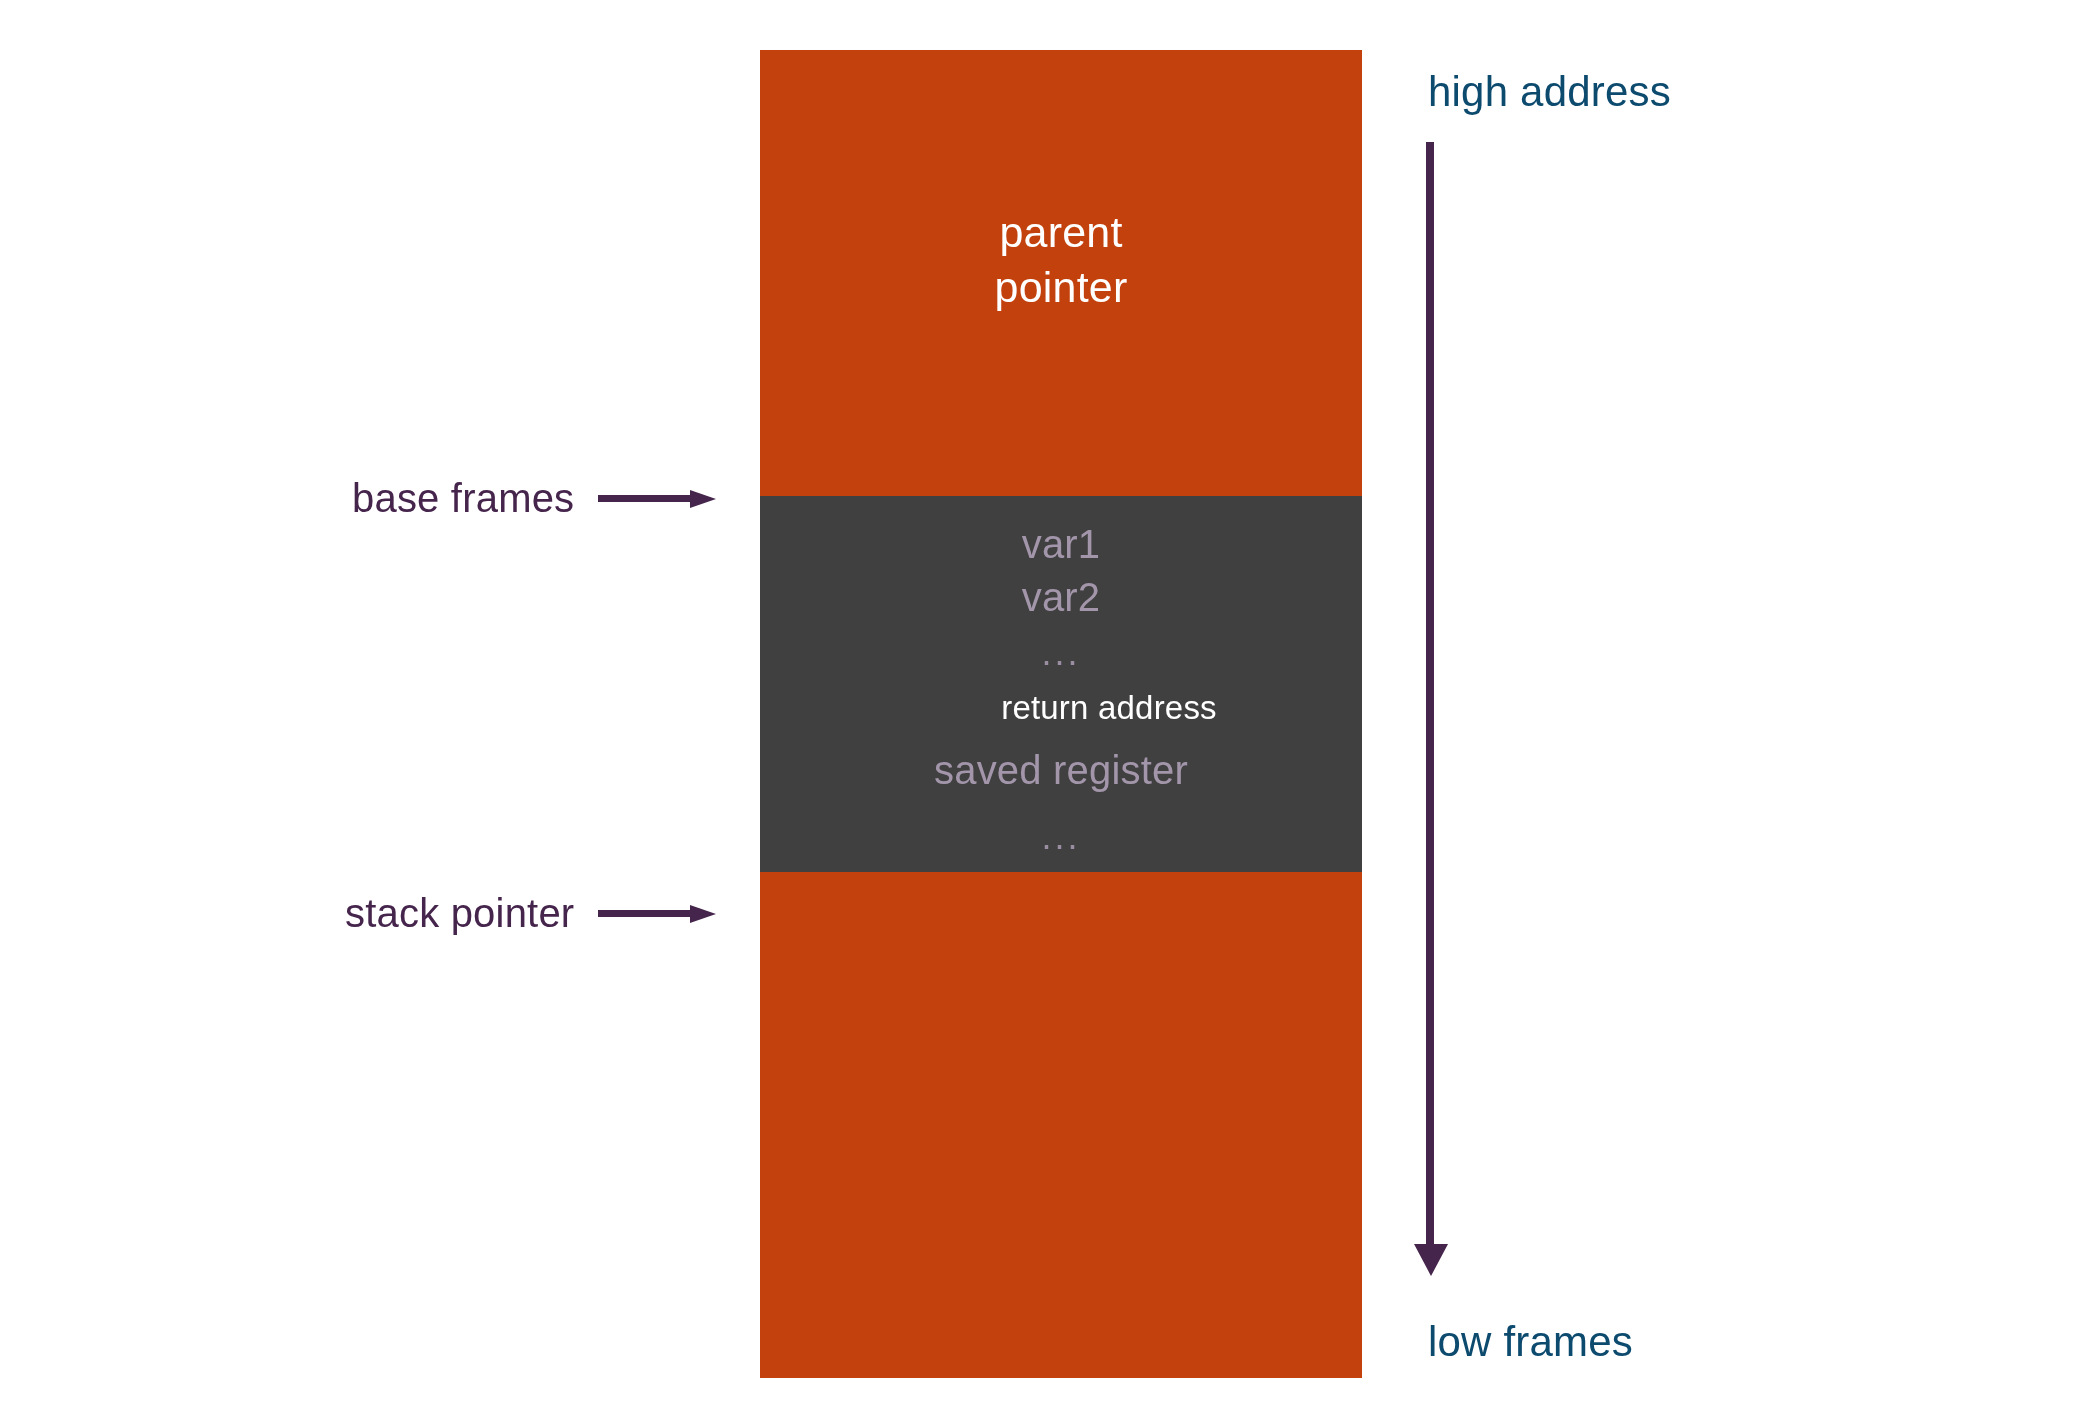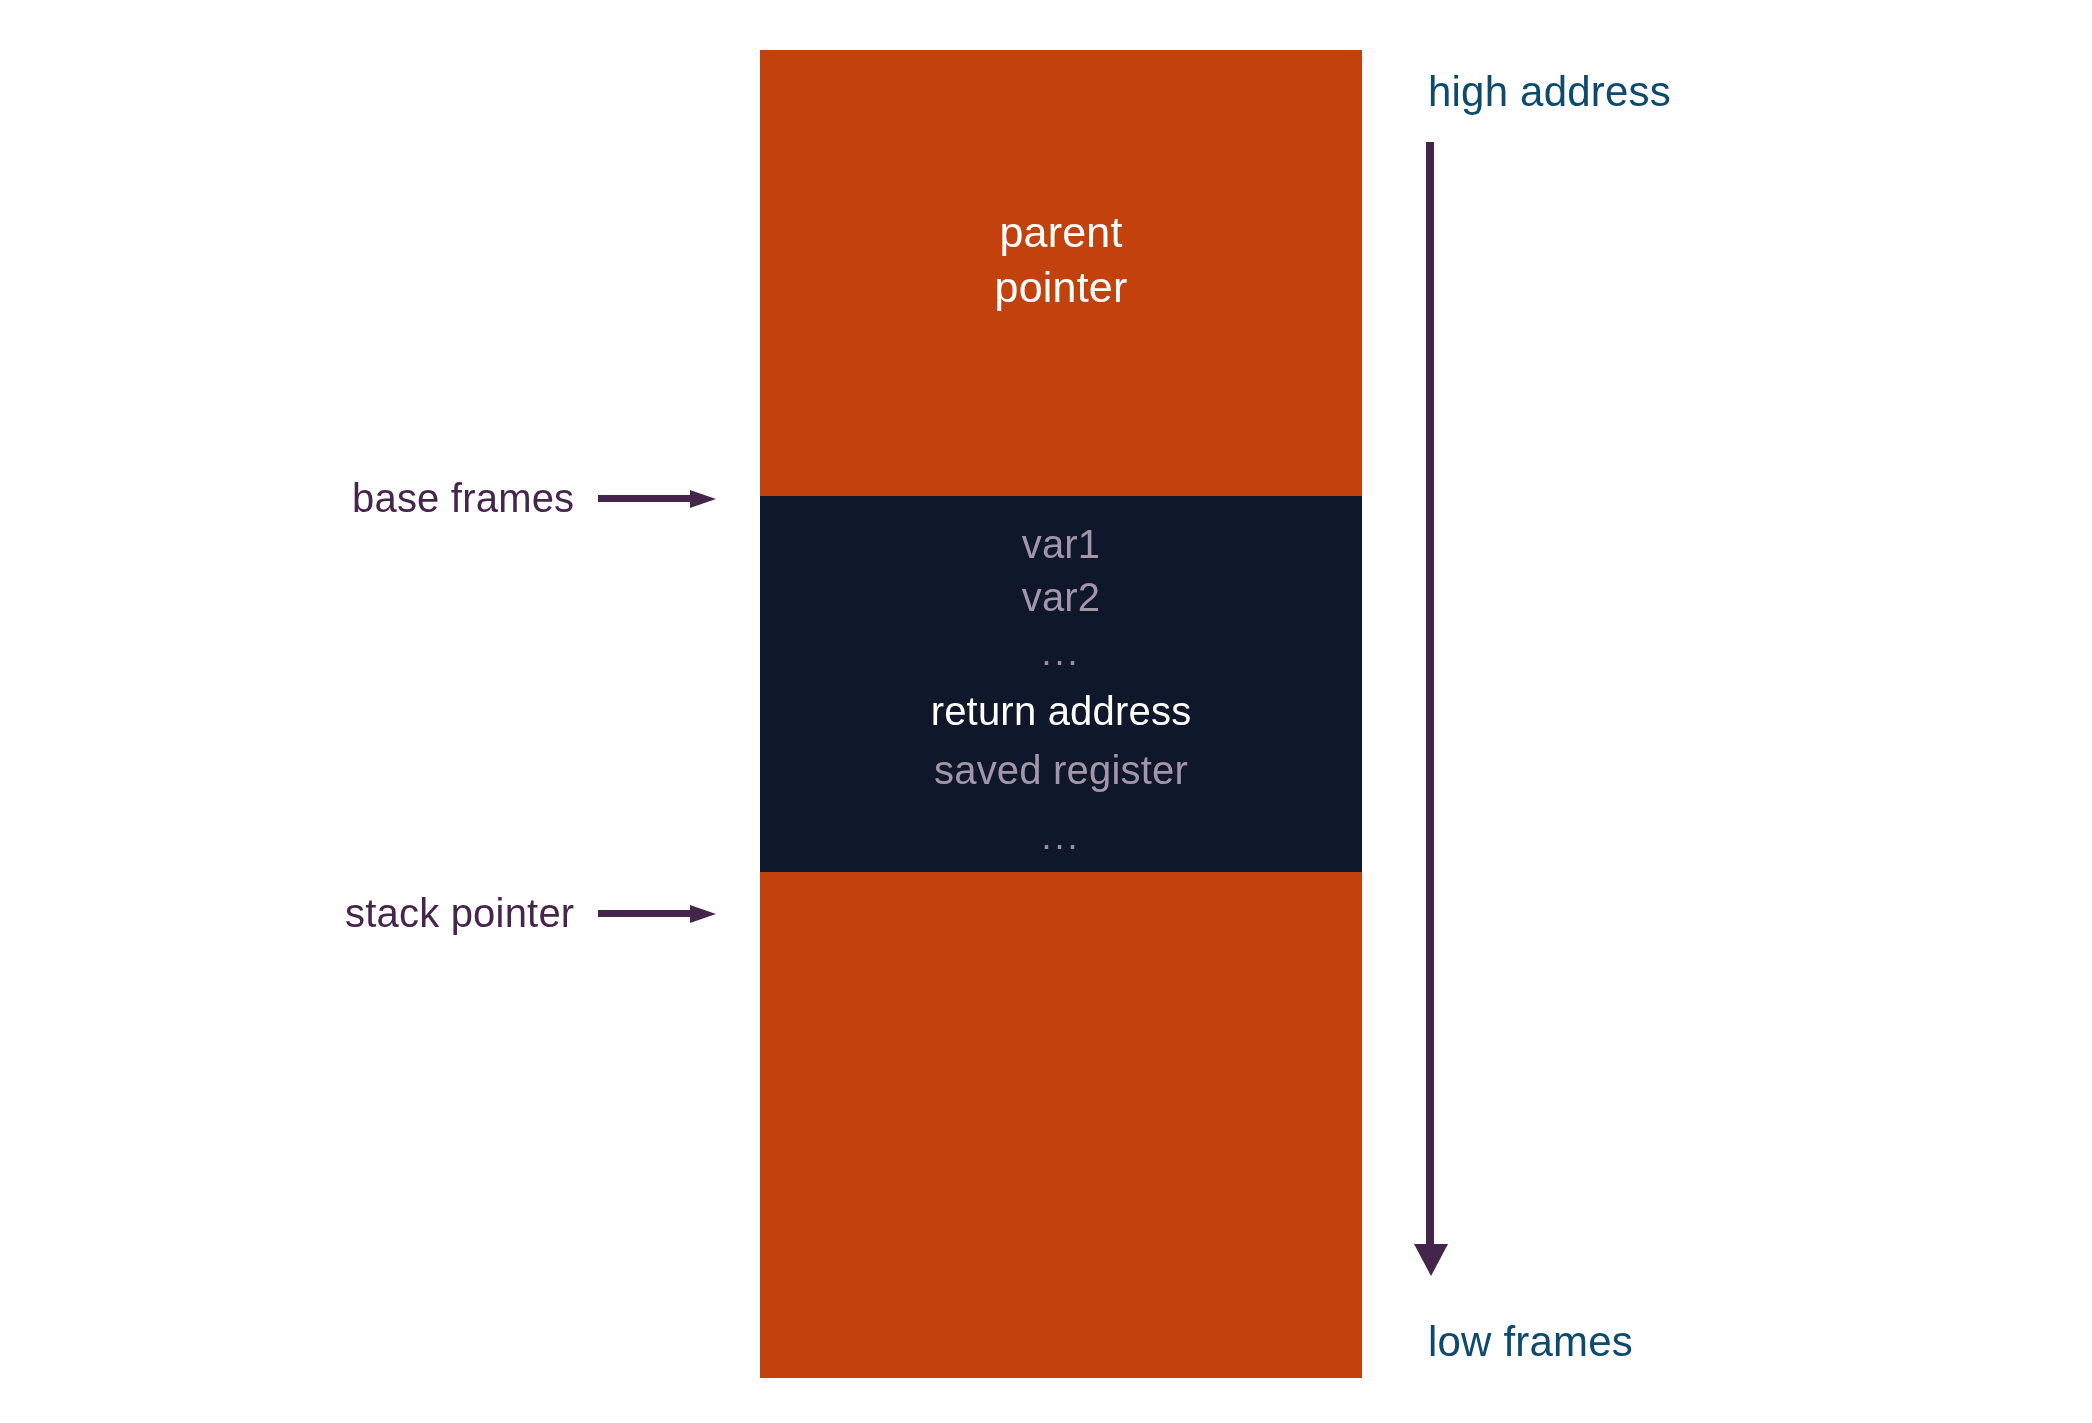--- a/index.html
+++ b/index.html
@@ -42,21 +42,21 @@
     letter-spacing: 0.2px;
   }
   .parent-frames span { display: block; }
 
   .current-frame {
     position: absolute;
     left: 760px;
     top: 496px;
     width: 602px;
     height: 376px;
-    background: #0f172a;
+    background: #404040;
   }
 
   .frame-rows {
     position: absolute;
     left: 0;
     top: 0;
     width: 602px;
     height: 376px;
   }
   .frame-row {
@@ -67,21 +67,22 @@
     font-weight: 400;
     letter-spacing: 0.2px;
     white-space: nowrap;
   }
   .frame-row.dim {
     color: #a396ab;
     font-size: 40px;
   }
   .frame-row.strong {
     color: #ffffff;
-    font-size: 40px;
+    font-size: 33px;
+    margin-left: 48px;
   }
   .frame-row.dots {
     color: #9b8ea3;
     font-size: 36px;
     letter-spacing: 3px;
   }
 
   .row-var1     { top: 26px; }
   .row-var2     { top: 79px; text-align: center; }
   .row-dots-1   { top: 136px; }

